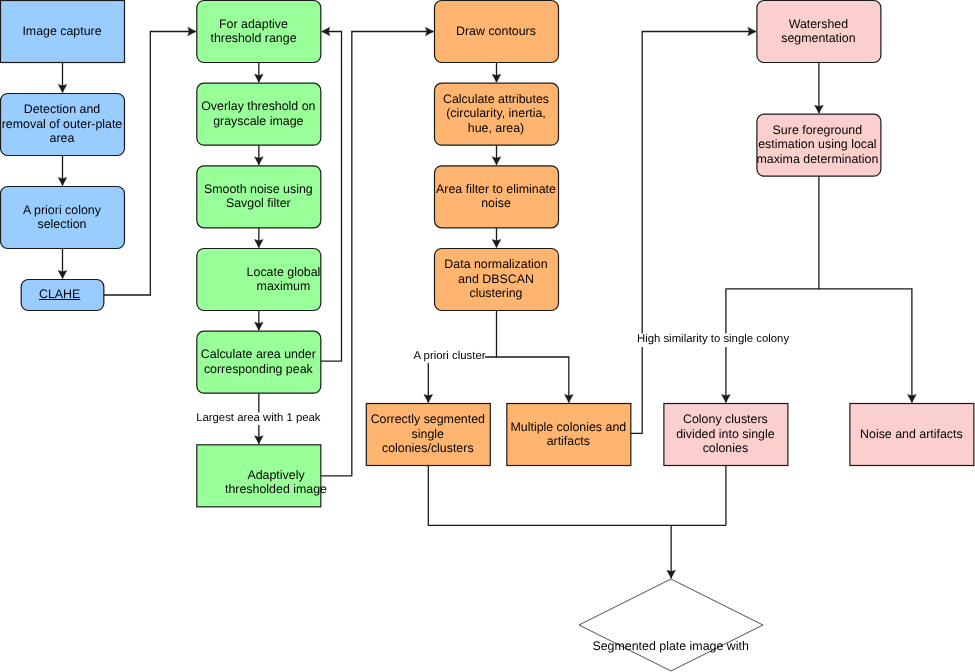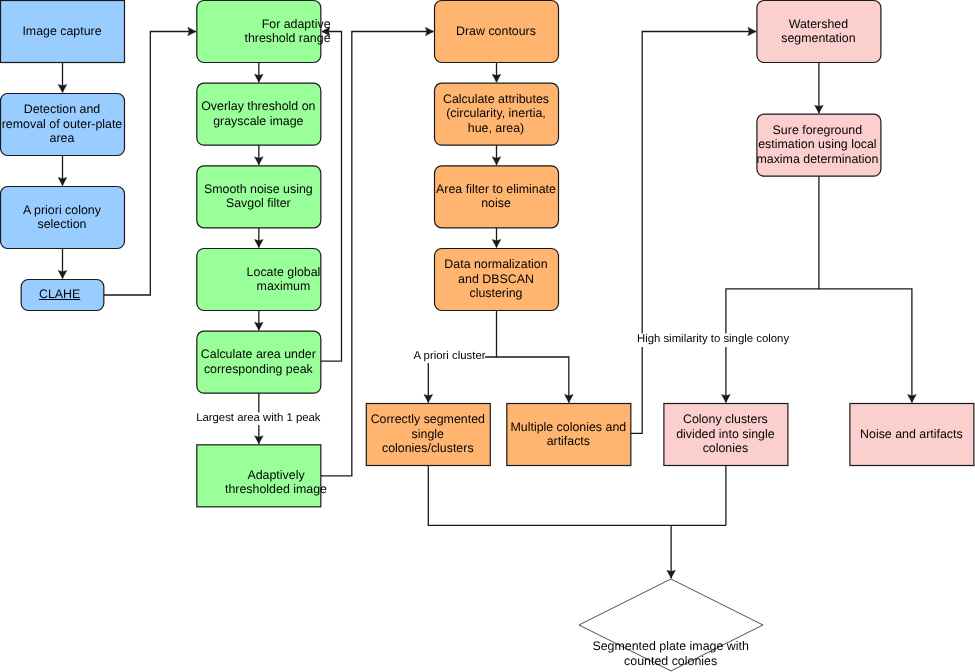--- a/index.html
+++ b/index.html
@@ -96,21 +96,21 @@
           <span class="lbl">
             <div>A priori colony</div>
             <div>selection</div>
           </span>
         </div>
         <div class="node" style="left: 20.67px; top: 279px; width: 78px; height: 31px; text-decoration: underline;">
           <span class="lbl">
             <div>CLAHE</div>
           </span>
         </div>
-        <div class="node" style="left: 213px; top: 0px; width: 149px; height: 62px; text-align: right;">
+        <div class="node" style="left: 179px; top: 0px; width: 149px; height: 62px;">
           <span class="lbl">
             <div>For adaptive</div>
             <div>threshold range</div>
           </span>
         </div>
         <div class="node" style="left: 196.33px; top: 82.67px; width: 124px; height: 62px;">
           <span class="lbl">
             <div>Overlay threshold on</div>
             <div>grayscale image</div>
           </span>
@@ -200,19 +200,18 @@
         <div class="node" style="left: 849.4px; top: 403px; width: 124px; height: 62px;">
           <span class="lbl">
             <div>Noise and artifacts</div>
           </span>
         </div>
       </div>
  <div class="diamond" style="left: 578.67px; top: 578.67px; width: 183.93px; height: 91.97px;"><svg width="183.93" height="91.97" viewBox="0 0 183.93 91.97" style="overflow: visible;">
           <path d="M 91.965 0 L 183.93 45.985 L 91.965 91.97 L 0 45.985 Z" fill="none" stroke="#4D4D4D" stroke-width="1"></path>
         </svg><div class="dlabel" style="left: -22px; width: 227.93px; top: 31.515px;">
           <div>Segmented plate image with</div>
-          <div>counted colonies</div>
         </div></div>
       <div class="edge-label" style="left: 258.33px; top: 418.6px;">Largest area with 1 peak</div>
       <div class="edge-label" style="left: 449.5px; top: 356.5px;">A priori cluster</div>
       <div class="edge-label" style="left: 713px; top: 340.17px;">High similarity to single colony</div>
     </div>
 </div>
 
 </body></html>

